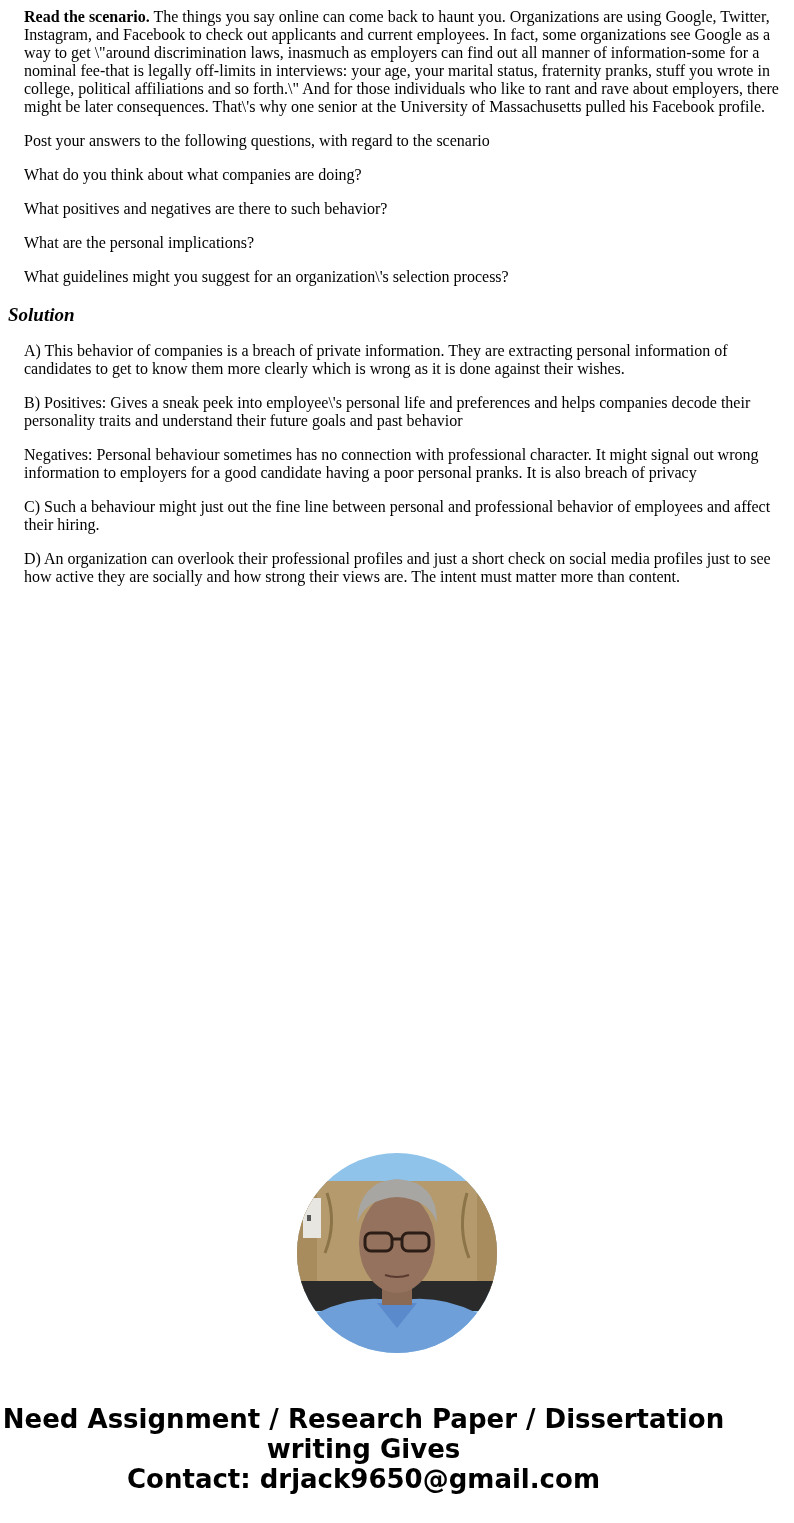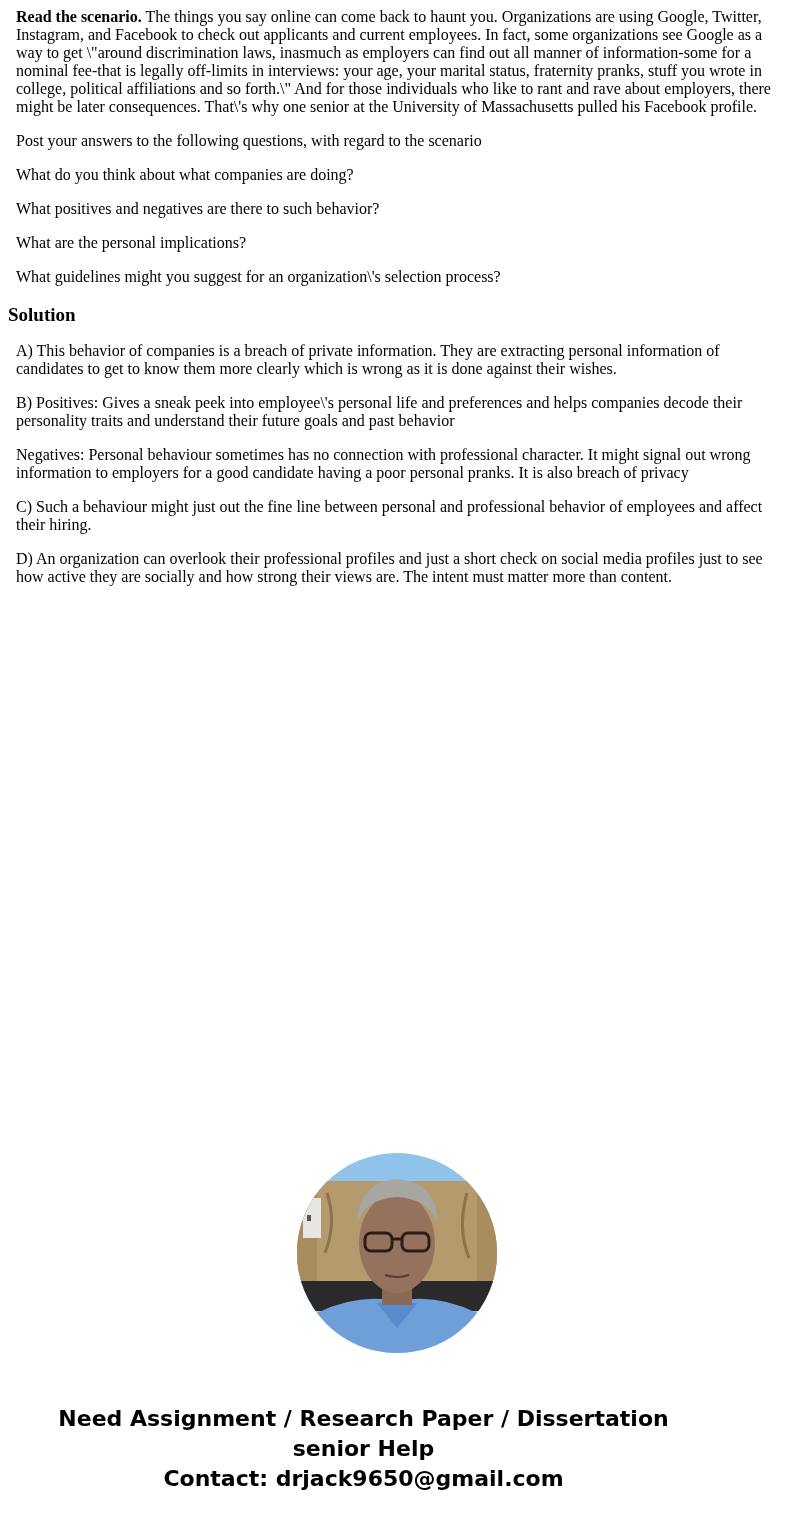--- a/index.html
+++ b/index.html
@@ -12,47 +12,48 @@
       font-size: 16px;
       line-height: 18px;
       color: #000000;
     }
     .content {
       position: absolute;
       left: 8px;
       top: 8px;
       width: 778px;
     }
-    p { margin: 0 0 16px 8px; }
+    p { margin: 0 0 16px 16px; }
     h3.solution-heading {
       font-family: "Liberation Serif", serif;
       font-size: 19px;
       font-weight: bold;
       line-height: 22px;
       margin: 18px 0 16px 0;
+      font-style: italic;
     }
     .avatar-wrap {
       position: absolute;
       left: 297px;
       top: 1153px;
       width: 200px;
       height: 200px;
       border-radius: 50%;
       overflow: hidden;
     }
     .avatar-wrap svg { display: block; }
     .promo {
       position: absolute;
       left: 0;
       top: 1404px;
       width: 727px;
       text-align: center;
       font-family: "DejaVu Sans", sans-serif;
       font-weight: bold;
-      font-size: 22px;
+      font-size: 26px;
       line-height: 30px;
       color: #000000;
     }
   </style>
 </head>
 <body>
 
 <div class="content">
   <p><b>Read the scenario.</b><span> The things you say online can come back to haunt you. Organizations are using Google, Twitter, Instagram, and Facebook to check out applicants and current employees. In fact, some organizations see Google as a way to get \"around discrimination laws, inasmuch as employers can find out all manner of information-some for a nominal fee-that is legally off-limits in interviews: your age, your marital status, fraternity pranks, stuff you wrote in college, political affiliations and so forth.\" And for those individuals who like to rant and rave about employers, there might be later consequences. That\'s why one senior at the University of Massachusetts pulled his Facebook profile.</span></p>
 
@@ -98,15 +99,15 @@
     <rect x="68" y="80" width="27" height="18" rx="6" fill="none" stroke="#2b1d16" stroke-width="3"></rect>
     <rect x="105" y="80" width="27" height="18" rx="6" fill="none" stroke="#2b1d16" stroke-width="3"></rect>
     <line x1="95" y1="86" x2="105" y2="86" stroke="#2b1d16" stroke-width="3"></line>
 
     <path d="M88 122 Q100 126 112 122" stroke="#5a3a30" stroke-width="2" fill="none"></path>
   </svg>
 </div>
 
 <div class="promo">
   <div>Need Assignment / Research Paper / Dissertation</div>
-  <div>senior Help</div>
+  <div>writing Gives</div>
   <div>Contact: drjack9650@gmail.com</div>
 </div>
 
 </body></html>

